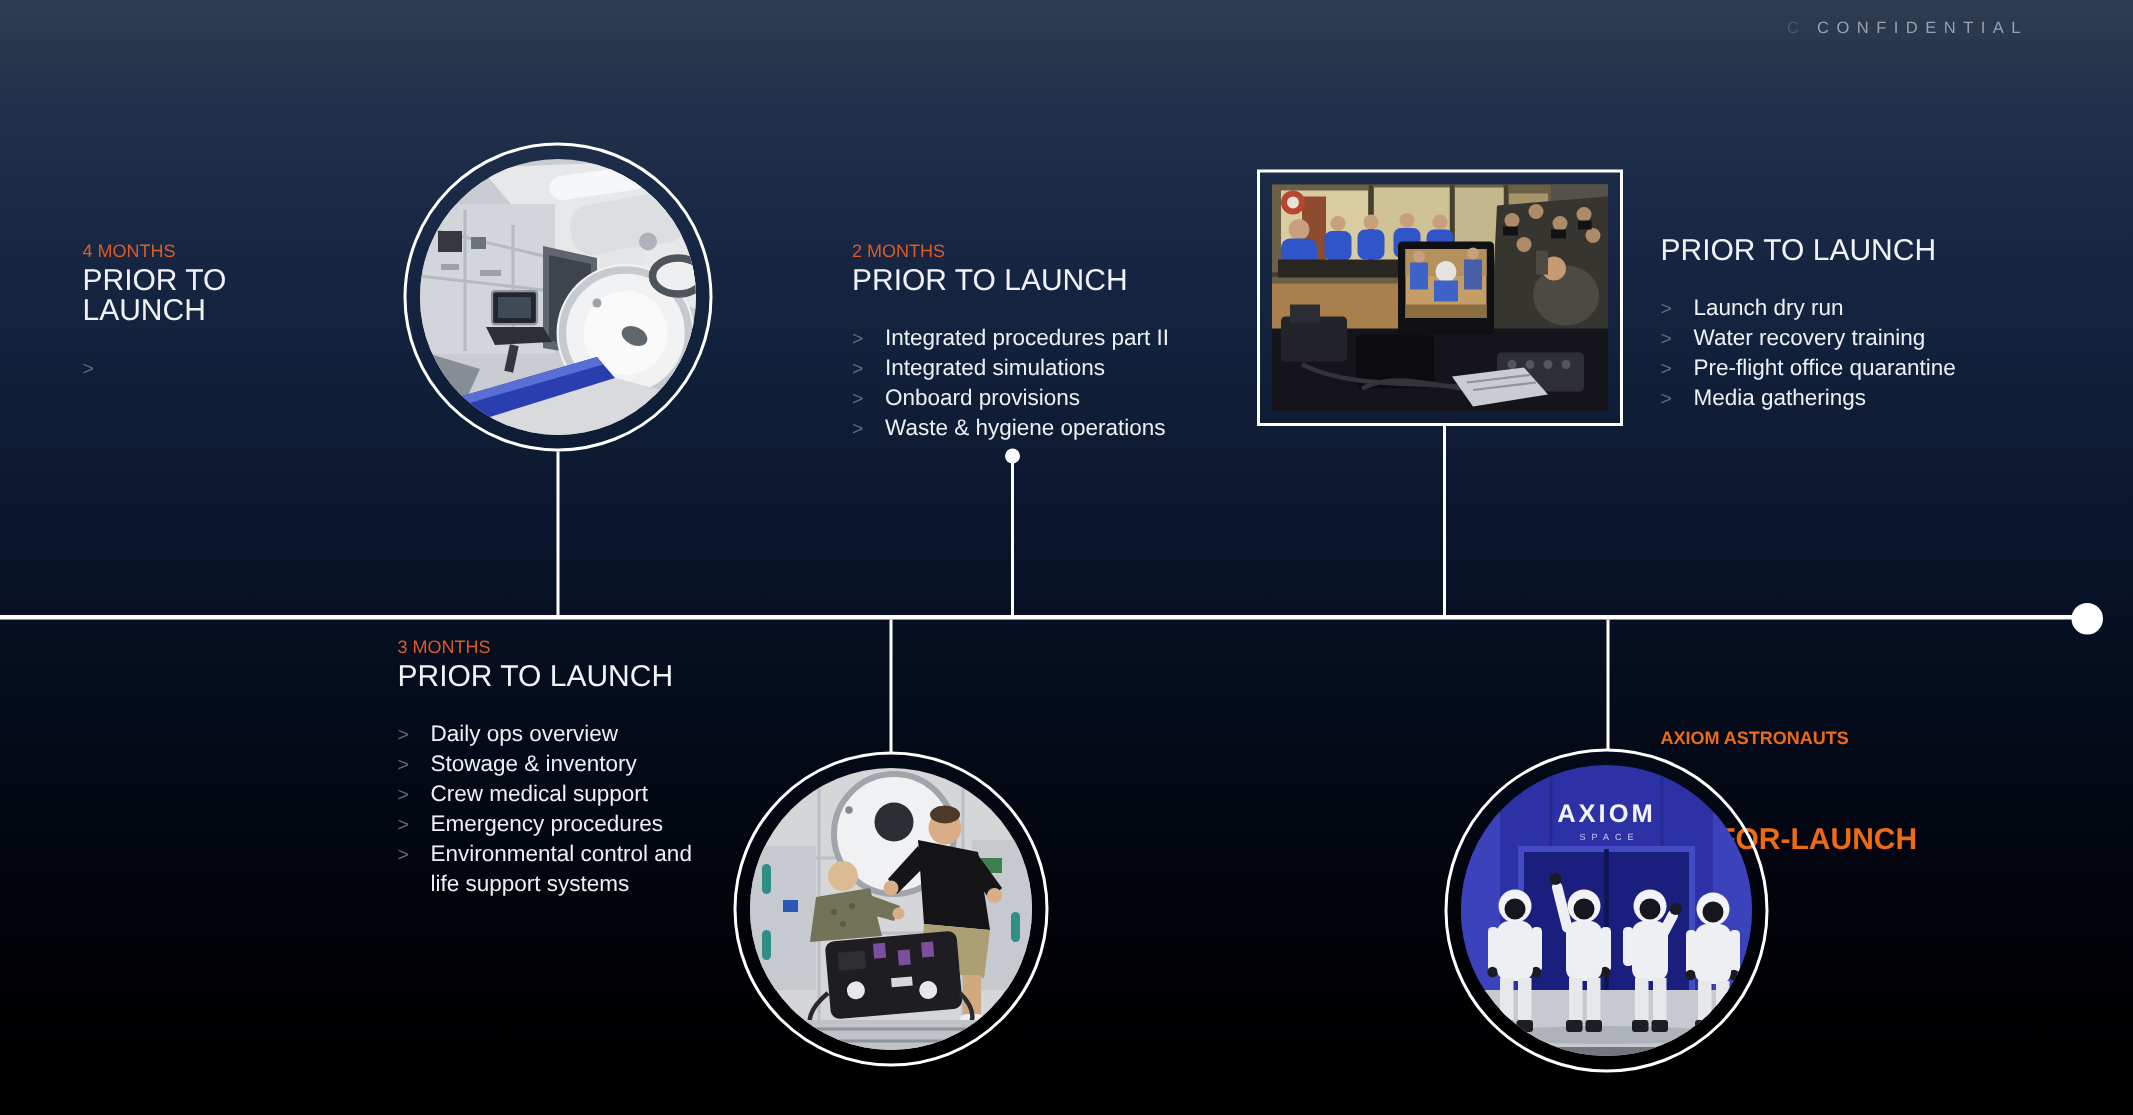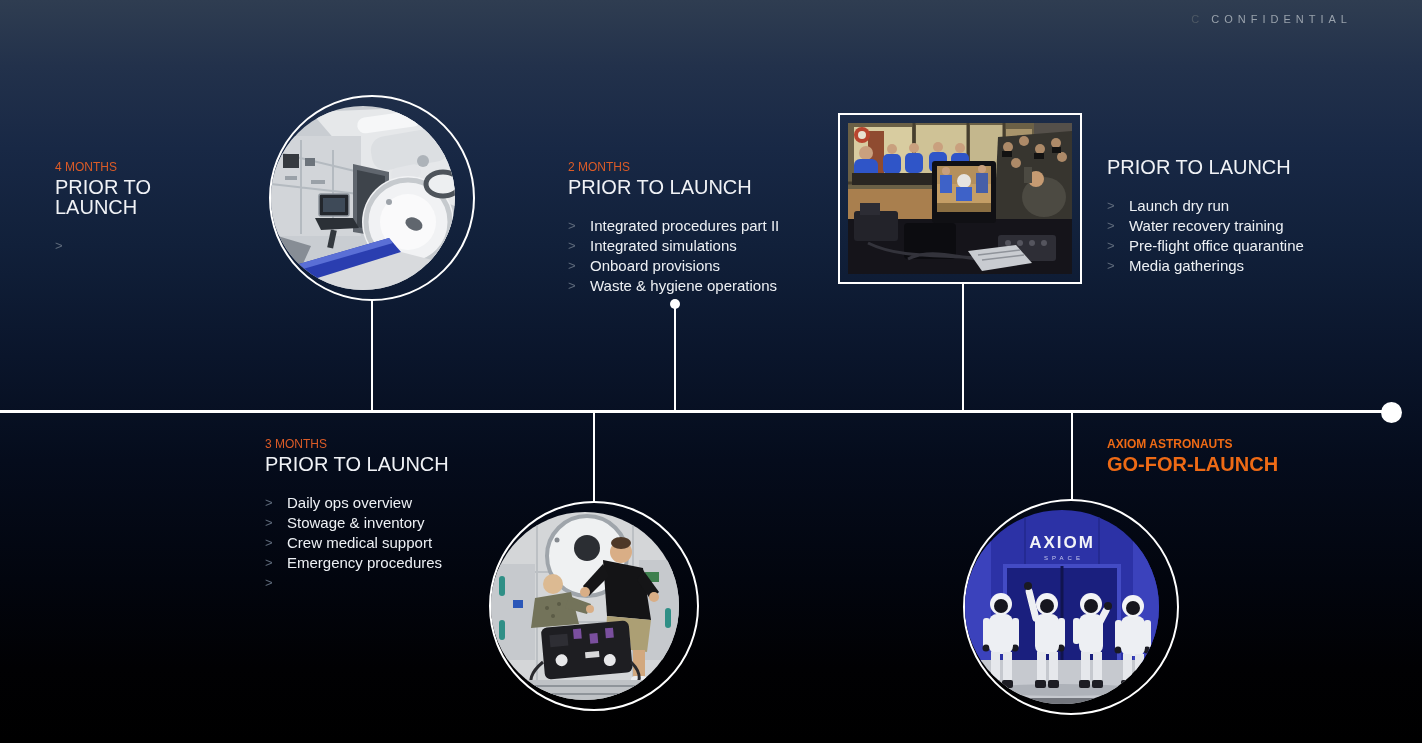--- a/index.html
+++ b/index.html
@@ -14,28 +14,28 @@
   }
   .confidential {
     position:absolute; top:13px; right:70px;
     font-size:11px; letter-spacing:5px; color:#99A2AC; font-weight:400;
   }
   .confidential .pfx { color:#4E5965; margin-right:7px; }
 
   .milestone { position:absolute; }
   .milestone .head { margin:0; font-size:12px; font-weight:400; line-height:20px; color:#DC5B27; }
   .milestone .sub  { font-size:20px; font-weight:400; line-height:20px; color:#F0F2F6; }
-  .milestone.launch .head, .milestone.launch .sub { font-weight:700; color:#EE6A15; }
+  .milestone.launch .head, .milestone.launch .sub { font-weight:700; color:#EE6A15;margin-top:48px; }
   .bullets { margin-top:19px; }
   .bullet { display:flex; align-items:flex-start; font-size:15px; line-height:20px; color:#EDF0F4; }
   .bullet .chev { width:22px; flex:none; color:#5F6B7C; font-size:13px; line-height:20px; }
 
   .ring {
     position:absolute; border:2px solid #FFFFFF; border-radius:50%;
-    display:flex; align-items:center; justify-content:flex-start;
+    display:flex; align-items:center; justify-content:center;
   }
   .ring .photo { border-radius:50%; overflow:hidden; display:block; line-height:0; }
   .rect-frame { position:absolute; border:2px solid #FFFFFF; padding:8px; line-height:0; }
 
   .vline { position:absolute; width:2px; background:#FFFFFF; }
   .hline { position:absolute; height:3px; background:#FFFFFF; }
   .dot   { position:absolute; border-radius:50%; background:#FFFFFF; }
 </style>
 </head>
 <body>
@@ -104,21 +104,21 @@
         <span class="chev">&gt;</span>
         <span>Pre-flight office quarantine</span>
       </div>
       <div class="bullet">
         <span class="chev">&gt;</span>
         <span>Media gatherings</span>
       </div>
     </div>
   </div>
 
-  <div class="milestone" style="left:265px; top:434px; width:216px;">
+  <div class="milestone" style="left:265px; top:421px; width:216px;">
     <div class="head">3 MONTHS</div>
     <div class="sub">PRIOR TO LAUNCH</div>
     <div class="bullets">
       <div class="bullet">
         <span class="chev">&gt;</span>
         <span>Daily ops overview</span>
       </div>
       <div class="bullet">
         <span class="chev">&gt;</span>
         <span>Stowage &amp; inventory</span>
@@ -126,20 +126,21 @@
       <div class="bullet">
         <span class="chev">&gt;</span>
         <span>Crew medical support</span>
       </div>
       <div class="bullet">
         <span class="chev">&gt;</span>
         <span>Emergency procedures</span>
       </div>
       <div class="bullet">
         <span class="chev">&gt;</span>
+        <span>Environmental control and life support systems</span>
       </div>
     </div>
   </div>
 
   <div class="milestone launch" style="left:1107px; top:434px; width:260px;">
     <div class="head">AXIOM ASTRONAUTS</div>
     <div class="sub">GO-FOR-LAUNCH</div>
   </div>
 
   <div class="ring" style="left:269px; top:95px; width:206px; height:206px;">

